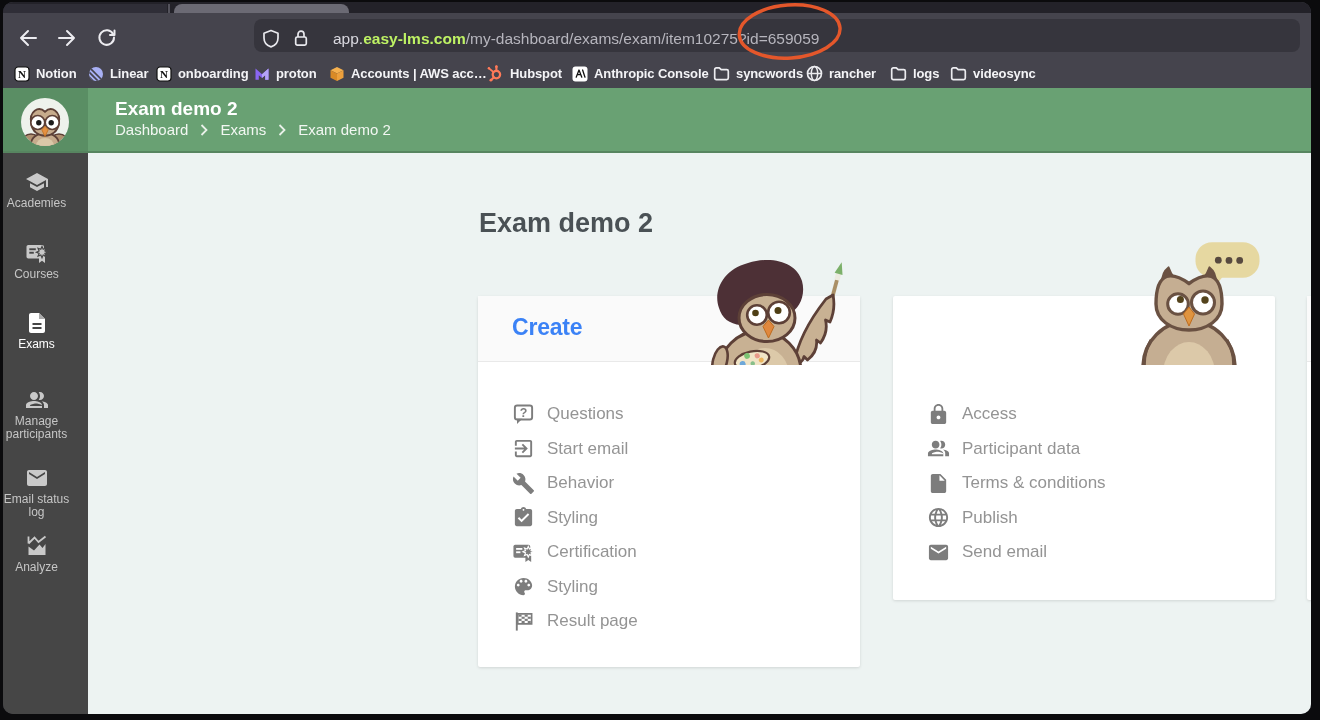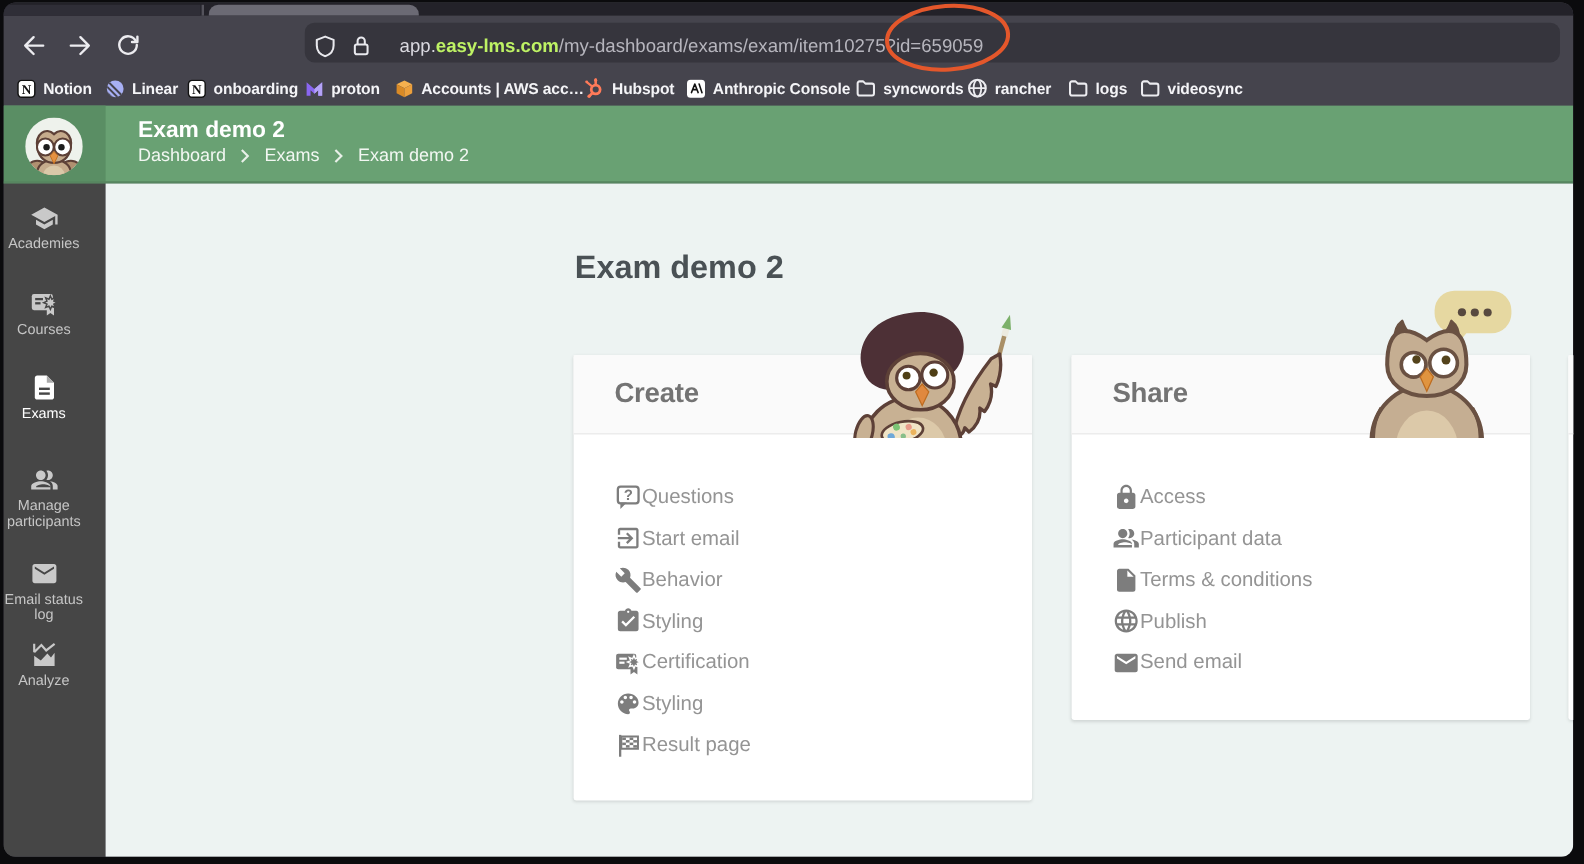--- a/index.html
+++ b/index.html
@@ -26,25 +26,25 @@
 
 #sidebar{position:absolute;left:0;top:151px;width:85px;height:561px;background:#464646;}
 .sbitem{position:absolute;left:0;width:67px;text-align:center;color:#c6c6c6;font-size:12px;line-height:12.5px;}
 .sbitem svg{display:block;margin:0 auto 3px auto;}
 .sbitem.active{color:#fff;}
 
 #content{position:absolute;left:85px;top:151px;width:1223px;height:561px;background:#edf3f2;}
 #bigtitle{position:absolute;left:476px;top:206px;font-size:27px;font-weight:bold;color:#4a5155;}
 .card{position:absolute;background:#fff;border-radius:2px;box-shadow:0 1px 3px rgba(0,0,0,.12);}
 .chead{position:absolute;left:0;top:0;width:100%;height:66px;background:#fafafa;border-bottom:1px solid #e9e9e9;box-sizing:border-box;}
-.chead span{position:absolute;left:34px;top:18px;font-size:23px;font-weight:bold;color:#737373;letter-spacing:-.2px;}
+.chead span{position:absolute;left:34px;top:18px;font-size:23px;font-weight:bold;color:#3b82f6;letter-spacing:-.2px;}
 .clist{position:absolute;left:0;top:66px;width:100%;}
 .crow{height:34.5px;display:flex;align-items:center;padding-left:34px;}
 .crow svg{flex:0 0 auto;}
-.crow span{margin-left:0;font-size:17px;color:#949494;}
+.crow span{margin-left:12px;font-size:17px;color:#949494;}
 </style>
 </head>
 <body>
 <div id="win">
   <div id="tabbar"></div>
   <div id="tabL"></div>
     <div id="tabSep"></div>
     <div id="tabA"></div>
   <div id="urlbar"></div>
 
@@ -287,23 +287,20 @@
               <rect x="13.2" y="9.2" width="3.2" height="2.2"></rect>
               <rect x="10" y="11.4" width="3.2" height="2.2"></rect>
               <rect x="16.4" y="11.4" width="3.2" height="2.2"></rect>
             </g>
           </svg>
           <span>Result page</span>
         </div>
     </div>
   </div>
   <div class="card" id="cardShare" style="left:890px;top:294px;width:382px;height:304px">
-    <div class="chead">
-        <span>Share</span>
-      </div>
     <div class="clist" style="padding-top:35px">
       <div class="crow">
           <svg width="23" height="23" viewBox="0 0 24 24" fill="#7d7d7d">
             <path d="M18 8h-1V6c0-2.76-2.24-5-5-5S7 3.24 7 6v2H6c-1.1 0-2 .9-2 2v10c0 1.1.9 2 2 2h12c1.1 0 2-.9 2-2V10c0-1.1-.9-2-2-2zm-6 9c-1.1 0-2-.9-2-2s.9-2 2-2 2 .9 2 2-.9 2-2 2zm3.1-9H8.9V6c0-1.71 1.39-3.1 3.1-3.1 1.71 0 3.1 1.39 3.1 3.1v2z"></path>
           </svg>
           <span>Access</span>
         </div>
       <div class="crow">
           <svg width="23" height="23" viewBox="0 0 24 24" fill="#7d7d7d">
             <path d="M16.67 13.13C18.04 14.06 19 15.32 19 17v3h4v-3c0-2.18-3.57-3.47-6.33-3.87zM15 12c2.21 0 4-1.79 4-4s-1.79-4-4-4c-.47 0-.91.1-1.33.24C14.5 5.27 15 6.58 15 8s-.5 2.73-1.33 3.76c.42.14.86.24 1.33.24zM9 12c2.21 0 4-1.79 4-4s-1.79-4-4-4-4 1.79-4 4 1.79 4 4 4zm0 1c-2.67 0-8 1.34-8 4v3h16v-3c0-2.66-5.33-4-8-4zm5.9 5H5.1v-.64c.22-.72 3.31-1.86 5.9-1.86 2.59 0 5.68 1.14 5.9 1.86v.64z"></path>

